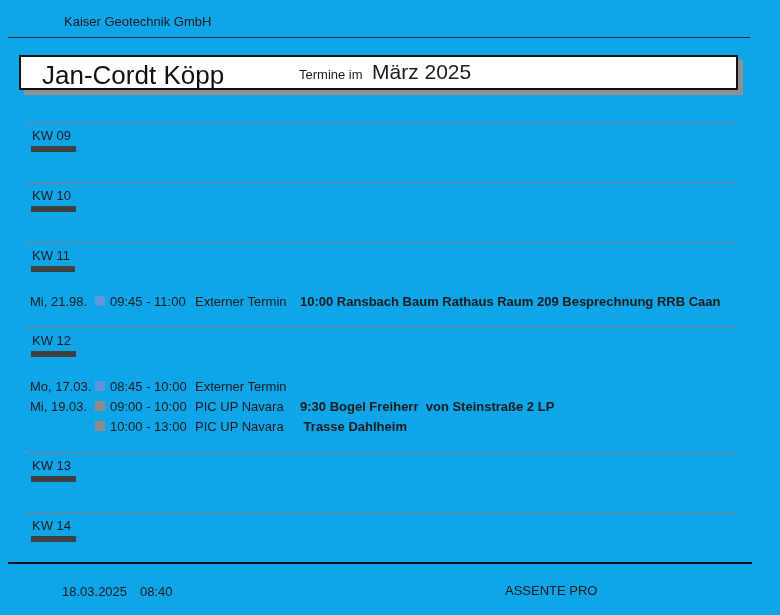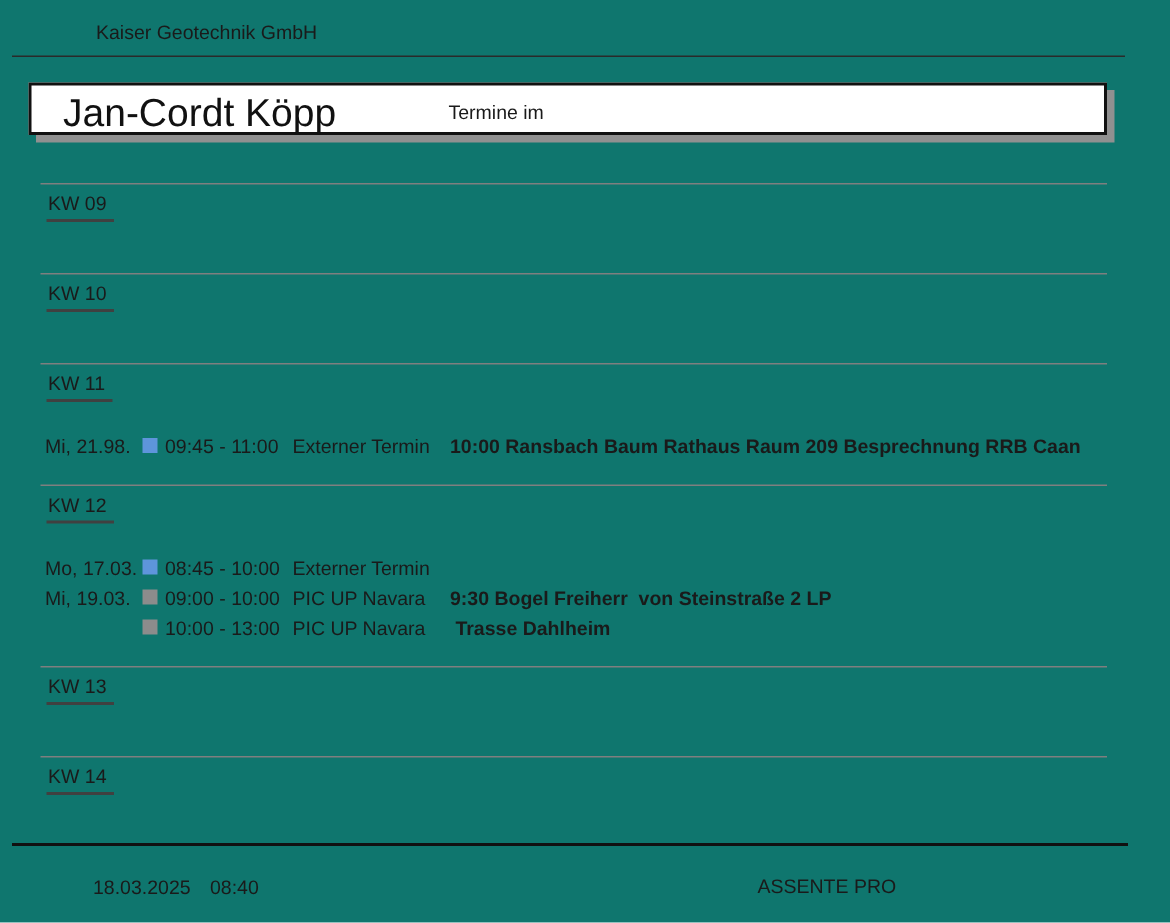--- a/index.html
+++ b/index.html
@@ -3,21 +3,21 @@
 <meta charset="utf-8">
 <style>
   html, body {
     margin: 0; padding: 0;
     background: #ffffff;
   }
   .page {
     position: relative;
     width: 780px;
     height: 615px;
-    background: #0f766e;
+    background: #0ea5e9;
     font-family: "Liberation Sans", sans-serif;
     color: #1a1a1a;
     overflow: hidden;
   }
   
   .company {
     position: absolute;
     left: 64px; top: 14px;
     font-size: 13px;
     color: #1a1a1a;
@@ -66,21 +66,21 @@
     box-sizing: border-box;
     border-top: 1px solid #7f7f7f;
     min-height: 60px;
   }
   .kw-label {
     display: inline-block;
     margin: 5px 0 0 4px;
     font-size: 13px;
     line-height: 16px;
     padding: 0 5px 2px 1px;
-    border-bottom: 2px solid #404040;
+    border-bottom: 6px solid #404040;
     white-space: nowrap;
     text-align: right;
   }
   .rows {
     margin-top: 19px;
     margin-bottom: 16px;
   }
   .appt-row {
     display: flex;
     align-items: center;
@@ -113,20 +113,21 @@
 <body>
 
 <div class="page">
 
   <div class="company">Kaiser Geotechnik GmbH</div>
   <div class="header-rule"></div>
 
   <div class="title-box">
     <span class="person">Jan-Cordt Köpp</span>
     <span class="title-prefix">Termine im</span>
+    <span class="title-month">März 2025</span>
   </div>
 
   <div class="sections">
   <div class="section">
     <div class="kw-label">KW 09</div>
     
   </div>
 
   <div class="section">
     <div class="kw-label">KW 10</div>

